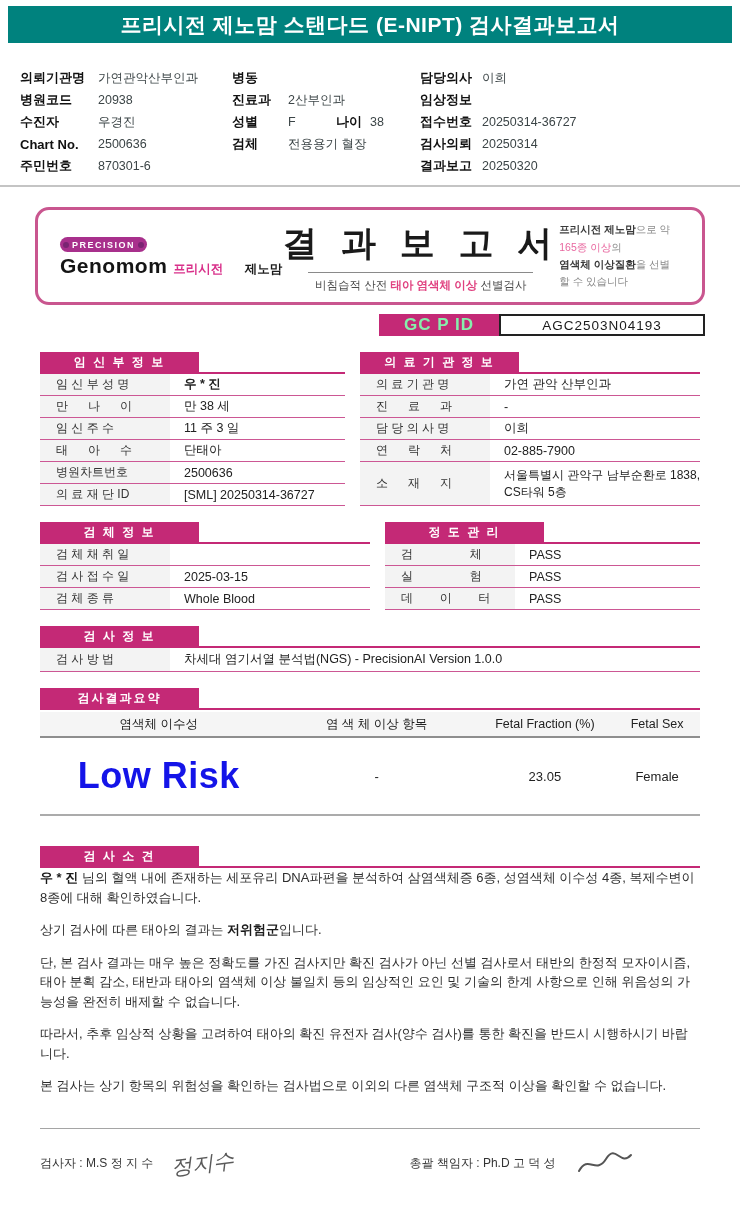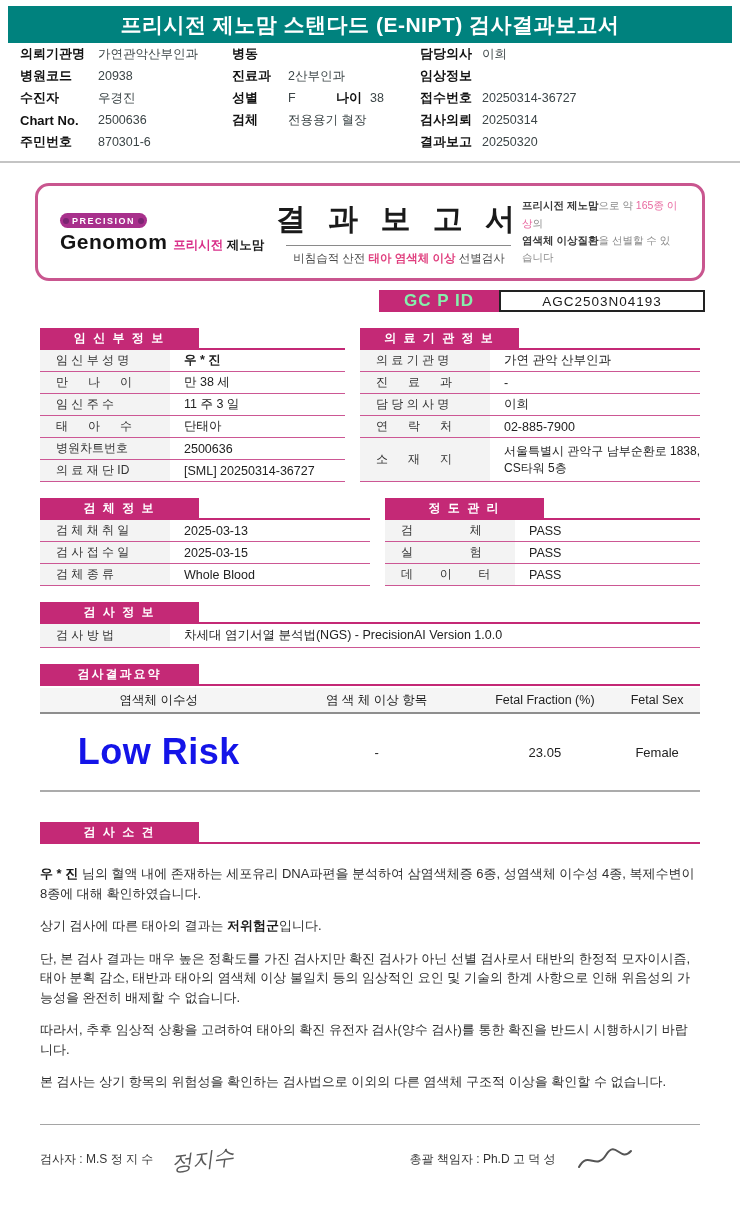--- a/index.html
+++ b/index.html
@@ -4,43 +4,43 @@
 <style>
   * { box-sizing: border-box; margin: 0; padding: 0; }
   body { margin: 0; background: #ffffff; font-family: "Liberation Sans", sans-serif; }
   .page { width: 740px; height: 1208px; background: #fff; position: relative; overflow: hidden; }
 
   
   .banner { margin: 6px 8px 0; height: 37px; background: #00827E; color: #fff;
             font-size: 21px; font-weight: bold; text-align: center; line-height: 37px; letter-spacing: 0.5px; }
 
   
-  .hdr-info { margin: 0; padding: 0 20px 8px 20px; border-bottom: 2px solid #C4C4C4; display: flex; }
+  .hdr-info { margin: 0; padding: 24px 20px 8px 20px; border-bottom: 2px solid #C4C4C4; display: flex; }
   .hcol1 { width: 212px; } .hcol2 { width: 188px; } .hcol3 { flex: 1; }
   .hrow { display: flex; height: 22px; align-items: center; }
   .hlabel { font-weight: bold; color: #111; font-size: 13px; white-space: pre; }
   .hcol1 .hlabel { width: 78px; } .hcol2 .hlabel { width: 56px; } .hcol3 .hlabel { width: 62px; }
   .hval { color: #3C4547; font-size: 12.5px; white-space: pre; }
   .hlabel.inline2 { width: auto; margin-left: 26px; margin-right: 8px; }
   .hval.sex { width: 22px; }
 
   
   .card { margin: 20px 35px 0; height: 98px; border: 3px solid #C9568F; border-radius: 14px;
           display: flex; align-items: center; padding: 0 22px; }
   .brand-area { width: 235px; }
   .badge { display: inline-flex; align-items: center; height: 15px; background: #A8308C; color: #fff;
            border-radius: 8px; font-size: 9px; font-weight: bold; letter-spacing: 1.5px; padding: 0 12px; position: relative; }
   .badge::before, .badge::after { content: ""; width: 6px; height: 6px; border-radius: 50%; background: #7A2472; position: absolute; top: 4.5px; }
   .badge::before { left: 3px; } .badge::after { right: 3px; }
   .brand-line { margin-top: 2px; white-space: nowrap; }
   .brand-main { font-size: 21px; font-weight: 800; color: #141414; letter-spacing: 0.5px; }
   .brand-kr-pink { font-size: 12.5px; font-weight: bold; color: #D9308A; margin-left: 6px; }
-  .brand-kr-black { font-size: 12.5px; font-weight: bold; color: #1A1A1A; }
+  .brand-kr-black { font-size: 12.5px; font-weight: bold; color: #1A1A1A; padding-left: 18px; }
   .title-area { flex: 1; text-align: center; }
-  .big-title { font-size: 30px; font-weight: 900; color: #1A1A1A; letter-spacing: 7px; white-space: nowrap; }
+  .big-title { font-size: 35px; font-weight: 900; color: #1A1A1A; letter-spacing: 7px; white-space: nowrap; }
   .title-rule { width: 225px; height: 1px; background: #8A8A8A; margin: 5px auto 5px; }
   .subtitle { font-size: 11.5px; color: #4A4A4A; white-space: nowrap; }
   .subtitle .accent { color: #E0407F; font-weight: bold; }
   .note-area { width: 172px; font-size: 10.5px; line-height: 1.65; color: #8A8A8A; }
   .note-area .dark { color: #3A3A3A; font-weight: bold; }
   .note-area .pink { color: #E8679F; }
 
   
   .gcp-row { margin: 9px 35px 0; display: flex; justify-content: flex-end; height: 22px; }
   .gcp-label { width: 120px; background: #C42976; color: #86efac; font-size: 17px; font-weight: bold;
@@ -68,21 +68,21 @@
 
   
   .sum-head { display: flex; height: 26px; background: #F5F5F5; border-bottom: 2px solid #8E8E8E;
               align-items: center; font-size: 12.5px; color: #222; margin-top: 2px; }
   .sum-row { display: flex; height: 78px; align-items: center; border-bottom: 2px solid #ABABAB; font-size: 13px; color: #222; }
   .c1 { width: 36%; text-align: center; } .c2 { width: 30%; text-align: center; }
   .c3 { width: 21%; text-align: center; } .c4 { width: 13%; text-align: center; }
   .low-risk { font-size: 36px; font-weight: 800; color: #1414E8; letter-spacing: 0.5px; }
 
   
-  .opinion-body { padding-top: 20px; }
+  .opinion-body { }
   .opinion-body p { font-size: 13px; color: #2E2E2E; line-height: 1.5; margin-bottom: 13px; }
   .opinion-body b { color: #1A1A1A; }
 
   
   .sig-block { margin: 32px 40px 0; border-top: 1px solid #A5A5A5; padding-top: 16px; display: flex; }
   .sig-col-l { width: 56%; } .sig-col-r { flex: 1; }
   .sig-row { height: 38px; display: flex; align-items: center; font-size: 12px; color: #333; }
   .sig-kr { display: inline-block; margin-left: 18px; font-size: 21px; color: #5A5A5A; font-style: italic;
             transform: rotate(-7deg); font-family: "Liberation Serif", serif; }
   .sig-svg { margin-left: 20px; }
@@ -238,21 +238,20 @@
         </div>
     </div>
   </div>
 
   <div class="cols">
     <div class="col-l">
       <div class="sec-title">검 체 정 보</div>
       <div class="sec-rule"></div>
       <div class="trow">
           <div class="tlabel">검 체 채 취 일</div>
-          <div class="tval">2025-03-13</div>
         </div>
       <div class="trow">
           <div class="tlabel">검 사 접 수 일</div>
           <div class="tval">2025-03-15</div>
         </div>
       <div class="trow">
           <div class="tlabel">검 체 종 류</div>
           <div class="tval">Whole Blood</div>
         </div>
     </div>

